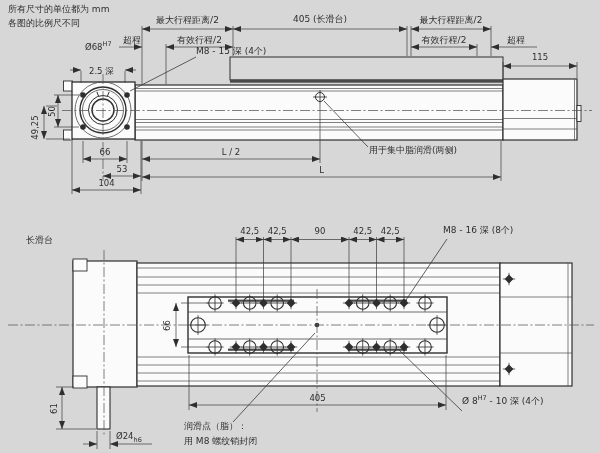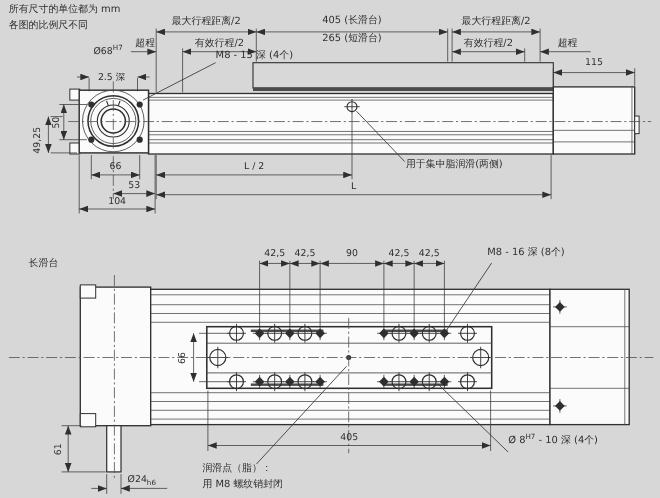--- a/index.html
+++ b/index.html
@@ -226,21 +226,20 @@
       <path d="M110,444 H152" marker-start="url(#ar)"></path>
     </g>
   </g>
 </svg>
 
 <div class="txt" style="left:8px;top:4px;">所有尺寸的单位都为 mm</div>
 <div class="txt" style="left:8px;top:18px;">各图的比例尺不同</div>
 
 <div class="txt ctr" style="left:142px;top:15px;width:91px;">最大行程距离/2</div>
 <div class="txt ctr" style="left:233px;top:14px;width:174px;">405 (长滑台)</div>
-<div class="txt ctr" style="left:233px;top:30px;width:174px;">265 (短滑台)</div>
 <div class="txt ctr" style="left:411px;top:15px;width:80px;">最大行程距离/2</div>
 <div class="txt ctr" style="left:117px;top:35px;width:30px;">超程</div>
 <div class="txt ctr" style="left:166px;top:35px;width:67px;">有效行程/2</div>
 <div class="txt ctr" style="left:411px;top:35px;width:66px;">有效行程/2</div>
 <div class="txt ctr" style="left:494px;top:35px;width:44px;">超程</div>
 <div class="txt ctr dimtxt" style="left:503px;top:52px;width:74px;">115</div>
 
 <div class="txt dimtxt" style="left:85px;top:42px;"><span>Ø68</span><sup>H7</sup></div>
 <div class="txt dimtxt" style="left:89px;top:55px;margin-top:11px;">2.5 深</div>
 <div class="txt" style="left:196px;top:46px;">M8 - 15 深 (4个)</div>

